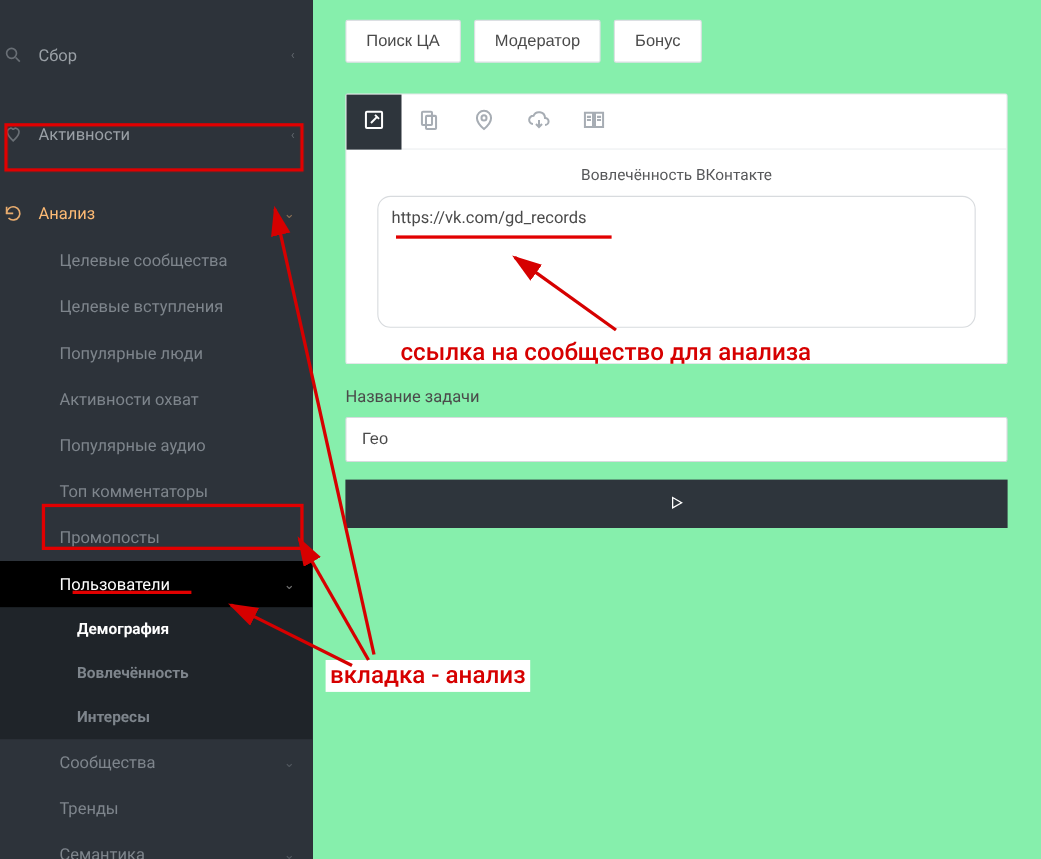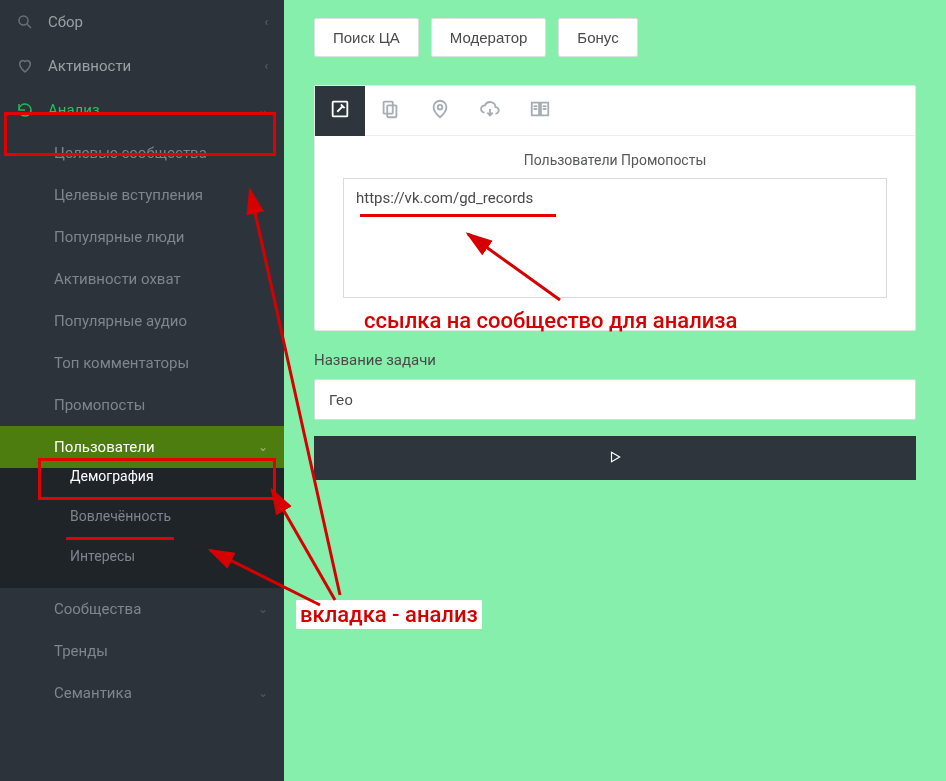--- a/index.html
+++ b/index.html
@@ -18,72 +18,74 @@
     width: 284px;
     background: #2d333a;
     color: #9aa0a6;
     height: 100%;
     overflow-y: auto;
     flex-shrink: 0;
   }
   .side-item {
     display: flex;
     align-items: center;
-    padding: 0 16px;
+    padding: 0 3px;
     height: 44px;
     font-size: 15px;
     cursor: pointer;
     position: relative;
+    margin-top: 28px;
   }
   .side-item .icon {
     width: 18px;
     height: 18px;
     margin-right: 14px;
     opacity: .55;
     display: inline-flex;
     align-items: center;
     justify-content: center;
   }
   .side-item .chev {
     position: absolute;
     right: 16px;
     opacity: .45;
     font-size: 12px;
   }
   .side-item.top { color: #9aa0a6; }
-  .side-item.active-white { color: #22c55e; align-items: center; }
+  .side-item.active-white { color: #fdba74; align-items: center; }
 
   .side-sub {
     padding: 0 20px 0 54px;
     height: 42px;
     display: flex;
     align-items: center;
     font-size: 15px;
     color: #7e858c;
     cursor: pointer;
     position: relative;
   }
   .side-sub .chev {
     position: absolute;
     right: 16px;
     opacity: .45;
     font-size: 12px;
   }
   .side-sub.active {
-    background: #4d7c0f;
+    background: #000000;
     color: #fff;
   }
   .side-sub2 {
     padding: 0 20px 0 70px;
     height: 40px;
     display: flex;
-    align-items: flex-start;
+    align-items: center;
     font-size: 14px;
     color: #7e858c;
     cursor: pointer;
+    font-weight: bold;
   }
   .side-sub2.active {
     color: #fff;
   }
 
   
   .main {
     flex: 1;
     background: #86efac;
     padding: 18px 30px;
@@ -135,21 +137,21 @@
   .panel-body { padding: 16px 28px 28px; }
   .panel-title {
     text-align: center;
     font-size: 14px;
     color: #57585a;
     margin-bottom: 10px;
   }
   .textarea {
     width: 100%;
     border: 1px solid #d8dbde;
-    border-radius: 0;
+    border-radius: 12px;
     padding: 10px 12px;
     font-size: 15px;
     color: #4a4a4a;
     min-height: 120px;
     resize: none;
     font-family: inherit;
   }
 
   .label {
     font-size: 15px;
@@ -341,21 +343,21 @@
               <line x1="5" y1="9" x2="9" y2="9"></line>
               <line x1="5" y1="12" x2="9" y2="12"></line>
               <line x1="15" y1="9" x2="19" y2="9"></line>
               <line x1="15" y1="12" x2="19" y2="12"></line>
             </svg>
         </span>
       </div>
     </div>
 
     <div class="panel-body">
-      <div class="panel-title">Пользователи Промопосты</div>
+      <div class="panel-title">Вовлечённость ВКонтакте</div>
       <textarea class="textarea" style="">https://vk.com/gd_records</textarea>
     </div>
   </div>
 
   <div class="label">Название задачи</div>
   <input class="text-input" value="Гео" style="">
 
   <button class="run-btn">
     <span>
       <svg viewBox="0 0 24 24" stroke-width="2">

